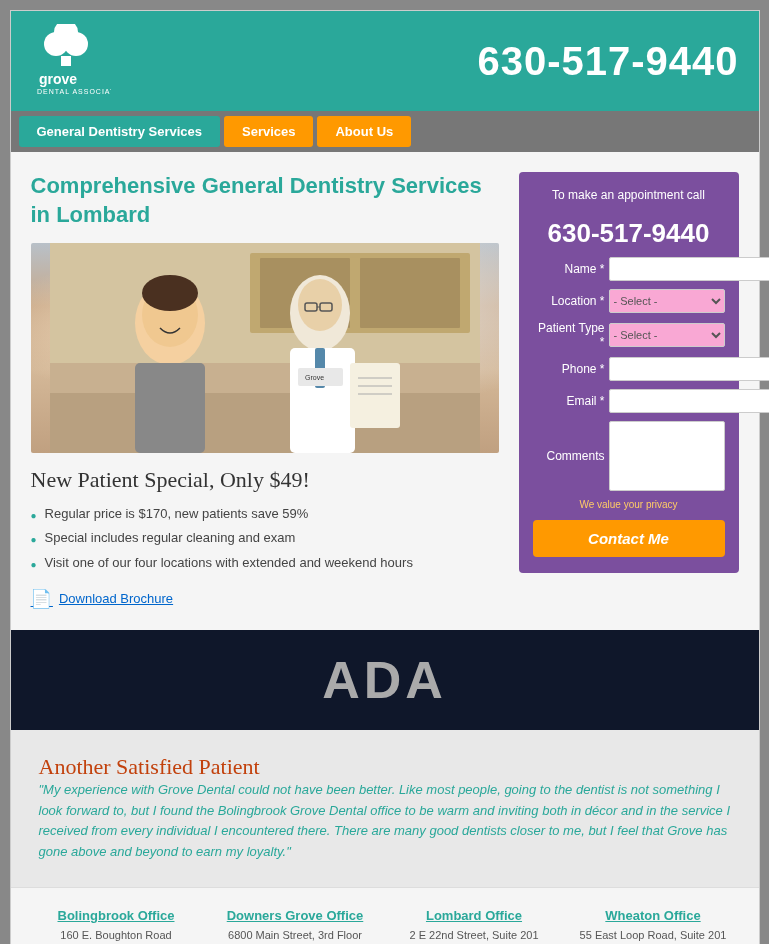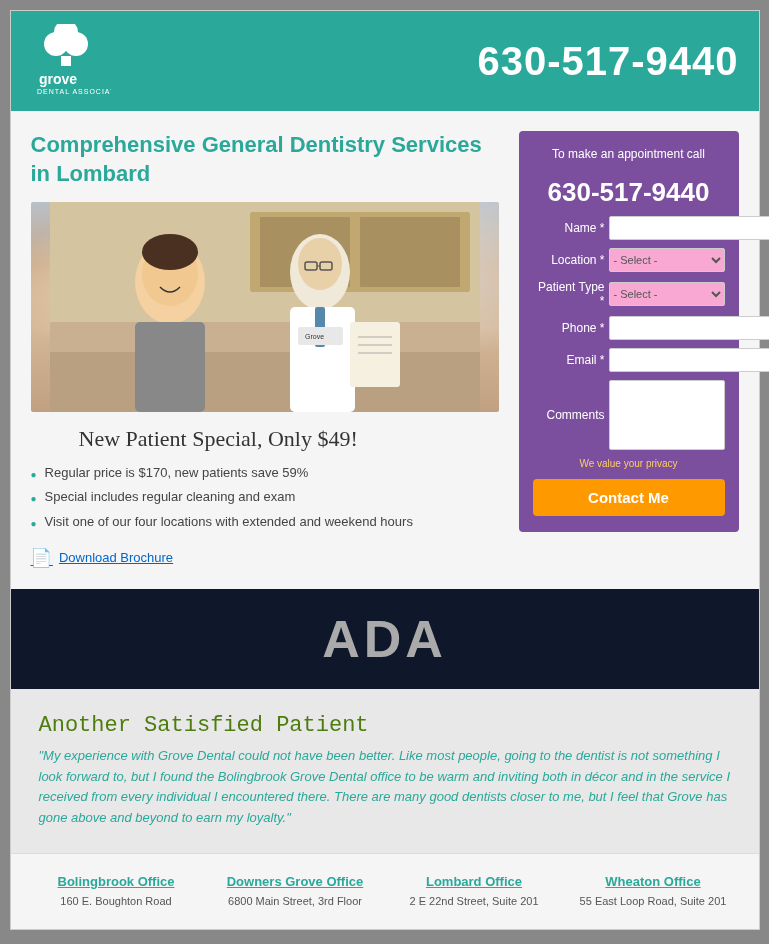--- a/index.html
+++ b/index.html
@@ -97,21 +97,20 @@
       display: flex;
       align-items: center;
       justify-content: center;
     }
 
     .special-heading {
       font-family: Georgia, serif;
       font-size: 22px;
       color: #333;
       margin-bottom: 12px;
-      margin-left: 48px;
     }
     .bullet-list {
       list-style: none;
       margin-bottom: 16px;
     }
     .bullet-list li {
       display: flex;
       align-items: flex-start;
       gap: 8px;
       font-size: 13px;
@@ -219,20 +218,21 @@
       width: 100%;
       background: #f90;
       color: white;
       border: none;
       padding: 10px;
       font-size: 15px;
       font-weight: bold;
       border-radius: 4px;
       cursor: pointer;
       text-align: center;
+      font-style: italic;
     }
 
     
     .ada-section {
       text-align: center;
       padding: 20px;
       background: #0f172a;
     }
     .ada-logo {
       font-size: 52px;
@@ -241,24 +241,24 @@
       letter-spacing: 4px;
     }
 
     
     .testimonial-section {
       background: #e8e8e8;
       padding: 24px 28px;
       margin: 0 0 0 0;
     }
     .testimonial-heading {
-      font-family: Liberation Mono, monospace;
+      font-family: Liberation Serif, serif;
       font-size: 22px;
-      color: #4d7c0f;
-      margin-bottom: 8px;
+      color: #c2410c;
+      margin-bottom: 0;
     }
     .testimonial-text {
       font-size: 13px;
       color: #2aa89a;
       font-style: italic;
       line-height: 1.6;
     }
 
     
     .offices-section {
@@ -303,20 +303,25 @@
 
         <rect x="30" y="32" width="10" height="10" fill="white"></rect>
 
         <text x="8" y="60" font-family="Arial" font-weight="bold" font-size="14" fill="white">grove</text>
         <text x="6" y="70" font-family="Arial" font-size="7" fill="white" letter-spacing="1">DENTAL ASSOCIATES</text>
       </svg>
     </div>
     <div class="phone-number">630-517-9440</div>
   </div>
 
+  <div class="nav-bar">
+    <div class="nav-item active">General Dentistry Services</div>
+    <div class="nav-item services">Services</div>
+    <div class="nav-item about">About Us</div>
+  </div>
 
   <div class="main-content">
 
     <div class="left-col">
       <div class="page-title">Comprehensive General Dentistry Services in Lombard</div>
 
       <div class="dentist-image">
         <div class="dentist-image-inner">
 
           <svg width="100%" height="100%" viewBox="0 0 430 210" xmlns="http://www.w3.org/2000/svg">

